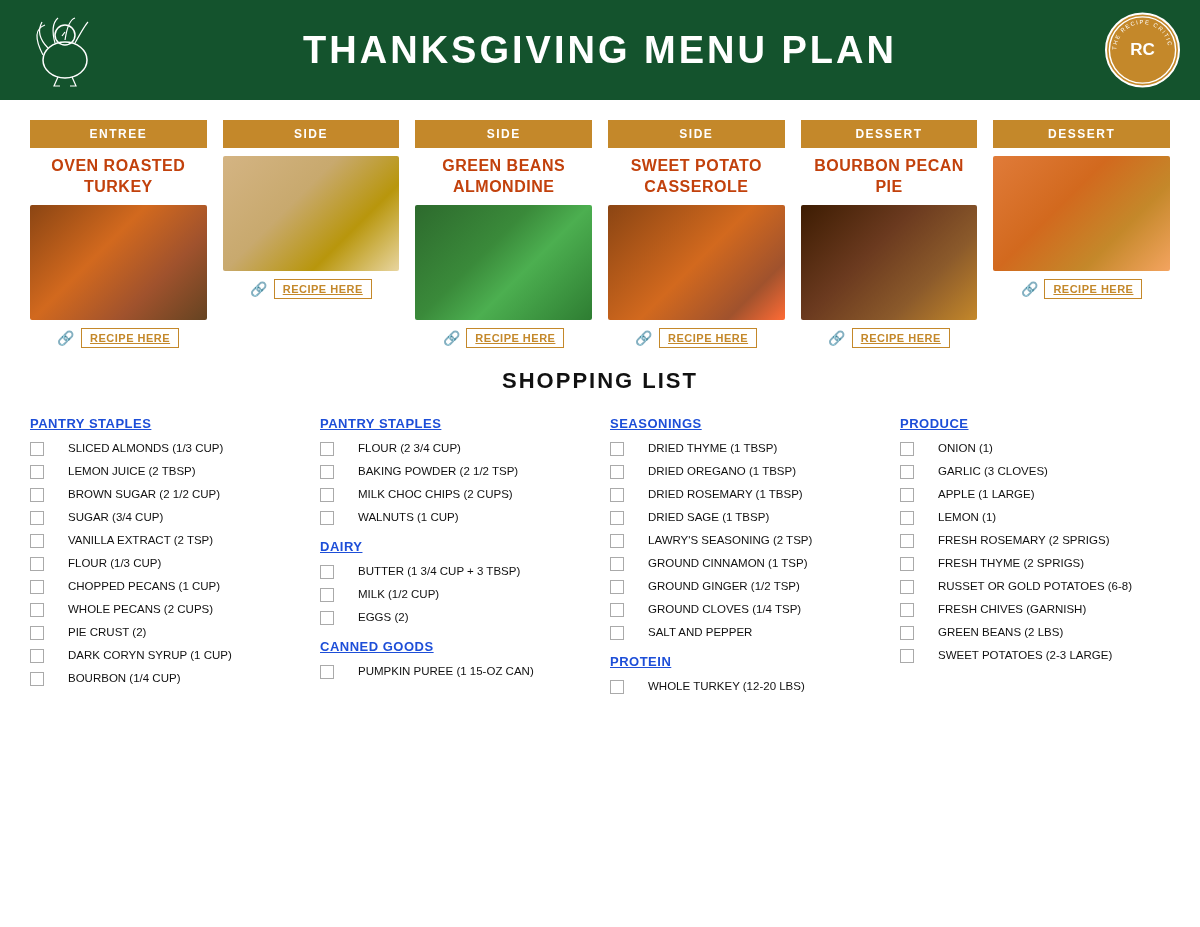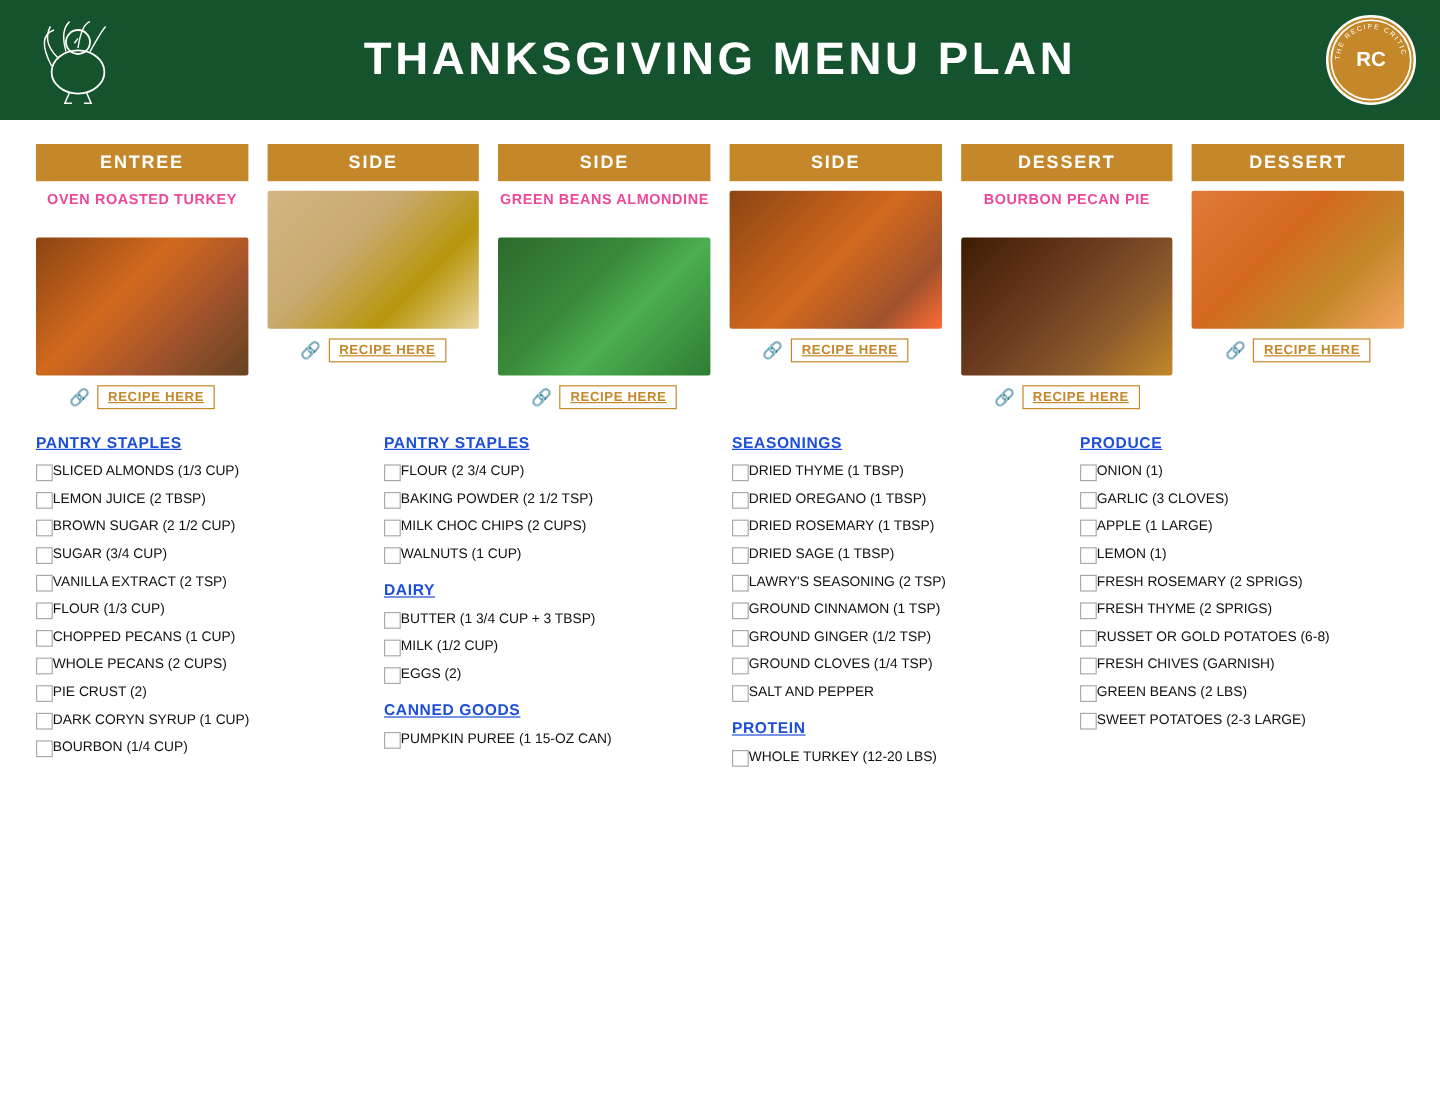--- a/index.html
+++ b/index.html
@@ -57,33 +57,33 @@
     .menu-card {
       flex: 1;
       display: flex;
       flex-direction: column;
       align-items: center;
       min-width: 0;
     }
     .menu-card-badge {
       background: #C4882A;
       color: #fff;
-      font-size: 15px;
+      font-size: 12px;
       letter-spacing: 1.5px;
       padding: 7px 16px;
       font-weight: 600;
       text-align: center;
       width: 100%;
       margin-bottom: 8px;
     }
     .menu-card-title {
-      font-size: 12px;
+      font-size: 16px;
       font-weight: 900;
       text-align: center;
-      color: #ec4899;
+      color: #c2410c;
       margin-bottom: 7px;
       letter-spacing: 0.5px;
       line-height: 1.3;
       min-height: 32px;
     }
     .menu-card-image {
       width: 100%;
       height: 115px;
       background: #ccc;
       border-radius: 2px;
@@ -133,21 +133,21 @@
       font-size: 13px;
       font-weight: 900;
       color: #1d4ed8;
       text-decoration: underline;
       margin-bottom: 10px;
       letter-spacing: 0.5px;
     }
     .shopping-item {
       display: flex;
       align-items: flex-end;
-      gap: 0;
+      gap: 24px;
       margin-bottom: 8px;
     }
     .checkbox {
       width: 14px;
       height: 14px;
       border: 1.5px solid #aaa;
       background: #fff;
       flex-shrink: 0;
       margin-top: 1px;
     }
@@ -236,20 +236,21 @@
     <div class="menu-card-badge">SIDE</div>
     <div class="menu-card-title">GREEN BEANS ALMONDINE</div>
     <div class="menu-card-image food-greenbeans"></div>
     <a href="#" class="recipe-link">
       <span class="recipe-link-icon">🔗</span>
       <span class="recipe-link-text">RECIPE HERE</span>
     </a>
   </div>
     <div class="menu-card">
     <div class="menu-card-badge">SIDE</div>
+    <div class="menu-card-title">SWEET POTATO CASSEROLE</div>
     <div class="menu-card-image food-sweetpotato"></div>
     <a href="#" class="recipe-link">
       <span class="recipe-link-icon">🔗</span>
       <span class="recipe-link-text">RECIPE HERE</span>
     </a>
   </div>
     <div class="menu-card">
     <div class="menu-card-badge">DESSERT</div>
     <div class="menu-card-title">BOURBON PECAN PIE</div>
     <div class="menu-card-image food-pecanpie"></div>
@@ -262,20 +263,21 @@
     <div class="menu-card-badge">DESSERT</div>
     <div class="menu-card-image food-pumpkinpie"></div>
     <a href="#" class="recipe-link">
       <span class="recipe-link-icon">🔗</span>
       <span class="recipe-link-text">RECIPE HERE</span>
     </a>
   </div>
   </div>
 
 <div class="shopping-section">
+  <h2 class="shopping-title">SHOPPING LIST</h2>
   <div class="shopping-grid" id="shopping-grid">
   <div class="shopping-col">
         <div class="shopping-category-title">PANTRY STAPLES</div>
         <div class="shopping-item">
         <div class="checkbox"></div>
         <span class="item-text">SLICED ALMONDS (1/3 CUP)</span>
       </div>
         <div class="shopping-item">
         <div class="checkbox"></div>
         <span class="item-text">LEMON JUICE (2 TBSP)</span>

